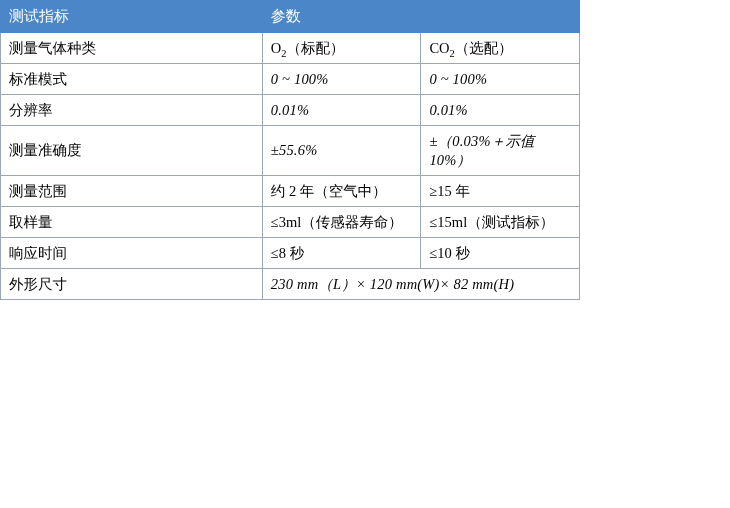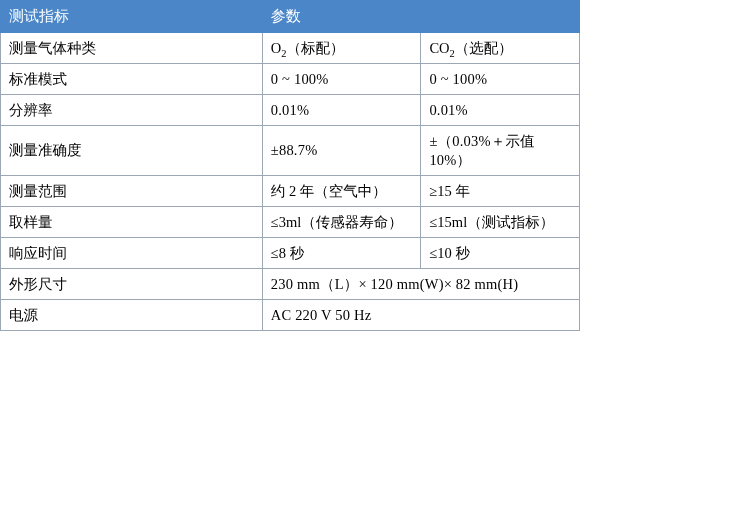--- a/index.html
+++ b/index.html
@@ -42,20 +42,21 @@
     height: 32px;
     font-size: 15px;
   }
   sub {
     font-size: 0.72em;
     vertical-align: sub;
     line-height: 0;
   }
   .mono-ish {
     letter-spacing: 0.2px;
+    font-style: italic;
   }
 </style>
 </head>
 <body>
 
 <table class="spec-table">
   <tbody>
     <tr class="header-row">
       <td class="col-label">测试指标</td>
       <td class="col-v1" colspan="2">参数</td>
@@ -75,21 +76,21 @@
     </tr>
 
     <tr>
       <td class="col-label">分辨率</td>
       <td class="col-v1 mono-ish">0.01%</td>
       <td class="col-v2 mono-ish">0.01%</td>
     </tr>
 
     <tr>
       <td class="col-label">测量准确度</td>
-      <td class="col-v1 mono-ish">±88.7%</td>
+      <td class="col-v1 mono-ish">±55.6%</td>
       <td class="col-v2 mono-ish">±（0.03%＋示值 10%）</td>
     </tr>
 
     <tr>
       <td class="col-label">测量范围</td>
       <td class="col-v1">约 2 年（空气中）</td>
       <td class="col-v2">≥15 年</td>
     </tr>
 
     <tr>
@@ -102,19 +103,15 @@
       <td class="col-label">响应时间</td>
       <td class="col-v1">≤8 秒</td>
       <td class="col-v2">≤10 秒</td>
     </tr>
 
     <tr>
       <td class="col-label">外形尺寸</td>
       <td class="col-v1 mono-ish" colspan="2">230 mm（L）× 120 mm(W)× 82 mm(H)</td>
     </tr>
 
-    <tr>
-      <td class="col-label">电源</td>
-      <td class="col-v1 mono-ish" colspan="2">AC 220 V 50 Hz</td>
-    </tr>
 
   </tbody>
 </table>
 
 </body></html>

